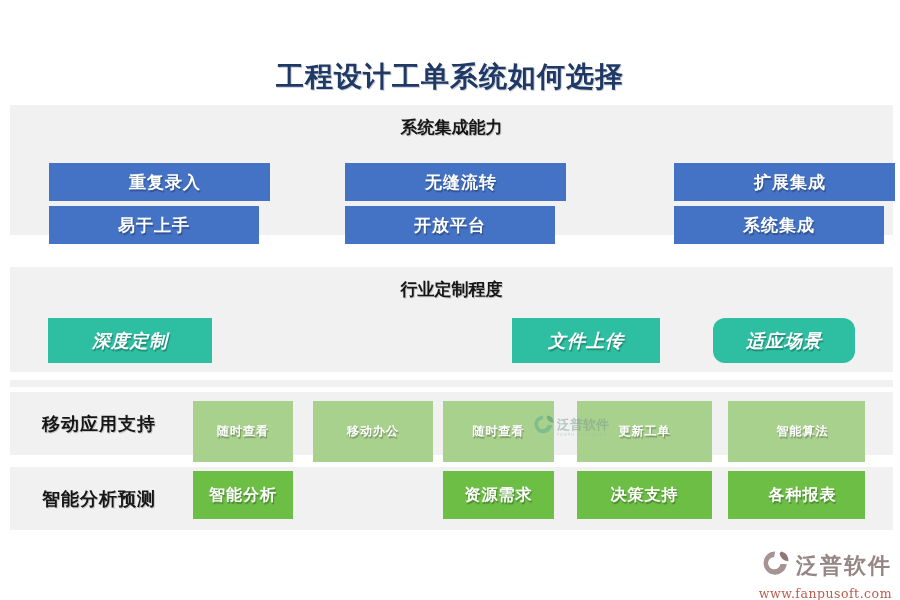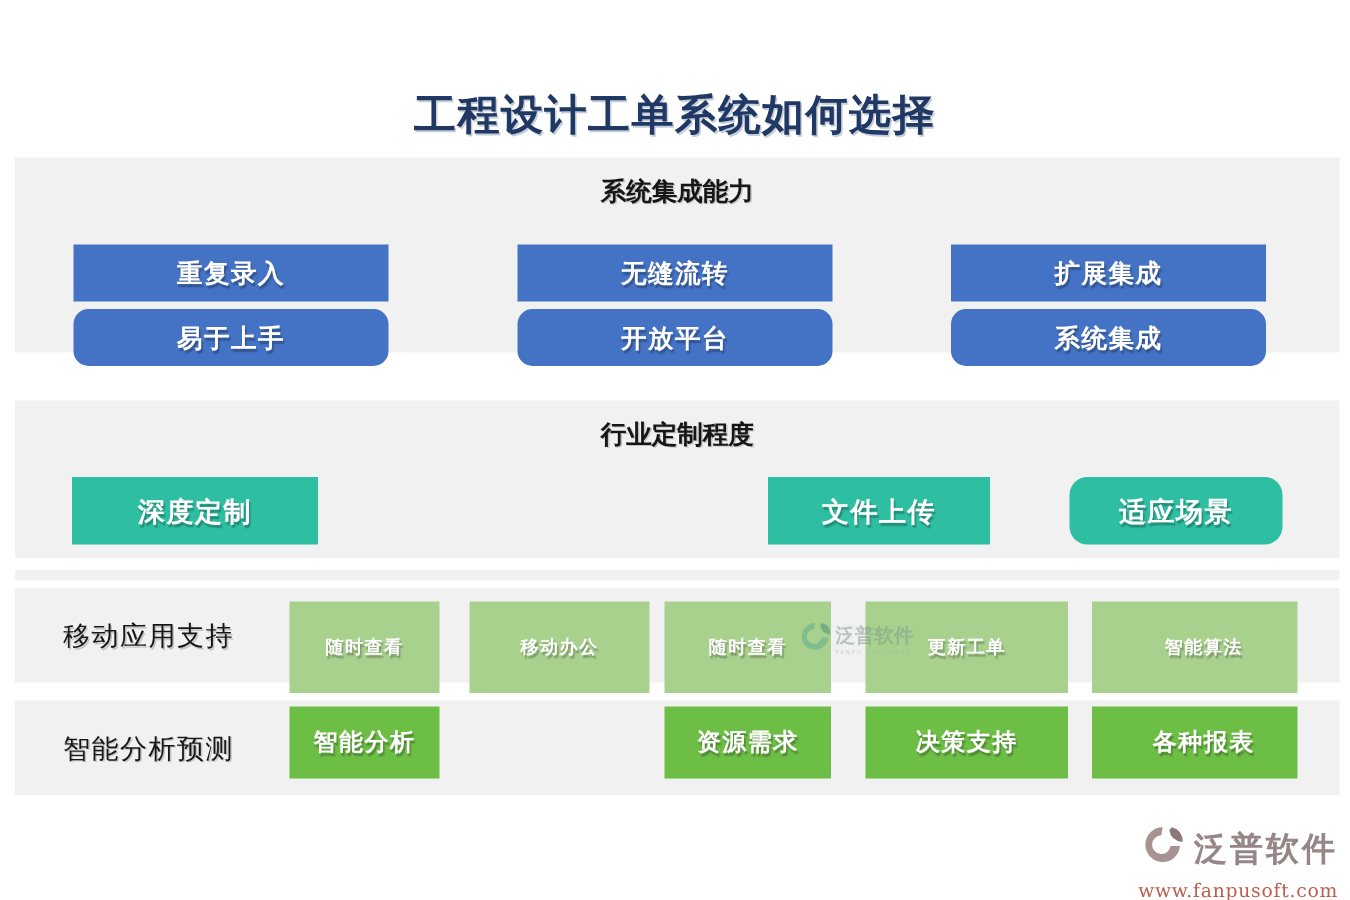--- a/index.html
+++ b/index.html
@@ -24,36 +24,36 @@
   #band-mobile{top:392px;height:63px;}
   #band-analytics{top:467px;height:63px;}
 
   .band-header{
     position:absolute;top:11px;left:0;width:100%;text-align:center;
     font-size:17px;font-weight:bold;color:#161616;
     text-shadow:1px 1px 0 rgba(0,0,0,0.18);
   }
   .side-label{
     position:absolute;left:32px;top:50%;transform:translateY(-50%);
-    font-size:18px;font-weight:normal;color:#161616;
+    font-size:18px;font-weight:bold;color:#161616;
     text-shadow:1px 1px 0 rgba(0,0,0,0.18);
     letter-spacing:1px;white-space:nowrap;
   }
   .pill{
     position:absolute;display:flex;align-items:center;justify-content:center;
     color:#ffffff;font-weight:bold;font-size:17px;letter-spacing:1px;
     text-shadow:1px 2px 1px rgba(0,0,0,0.28);
     white-space:nowrap;
   }
   
   .pill.blue{background:var(--blue);width:210px;height:38px;}
-  .bc1{left:39px;}  .bc2{left:335px;text-align:center;} .bc3{left:624px;}
-  .br1{top:58px;}   .br2{top:101px;border-radius:10px;}
+  .bc1{left:39px;}  .bc2{left:335px;text-align:center;} .bc3{left:664px;}
+  .br1{top:58px;padding-left:11px;}   .br2{top:101px;}
   
-  .pill.teal{background:var(--teal);top:51px;height:45px;font-size:18px;}
+  .pill.teal{background:var(--teal);top:51px;height:45px;font-size:18px;font-style:italic;}
   .tc1{left:38px;width:164px;}
   .tc2{left:285px;width:155px;}
   .tc3{left:502px;width:148px;}
   .tc4{left:703px;width:142px;border-radius:12px;}
   
   .gc1{left:183px;width:100px;}
   .gc2{left:303px;width:120px;}
   .gc3{left:433px;width:111px;}
   .gc4{left:567px;width:135px;}
   .gc5{left:718px;width:125px;padding-left:12px;}

